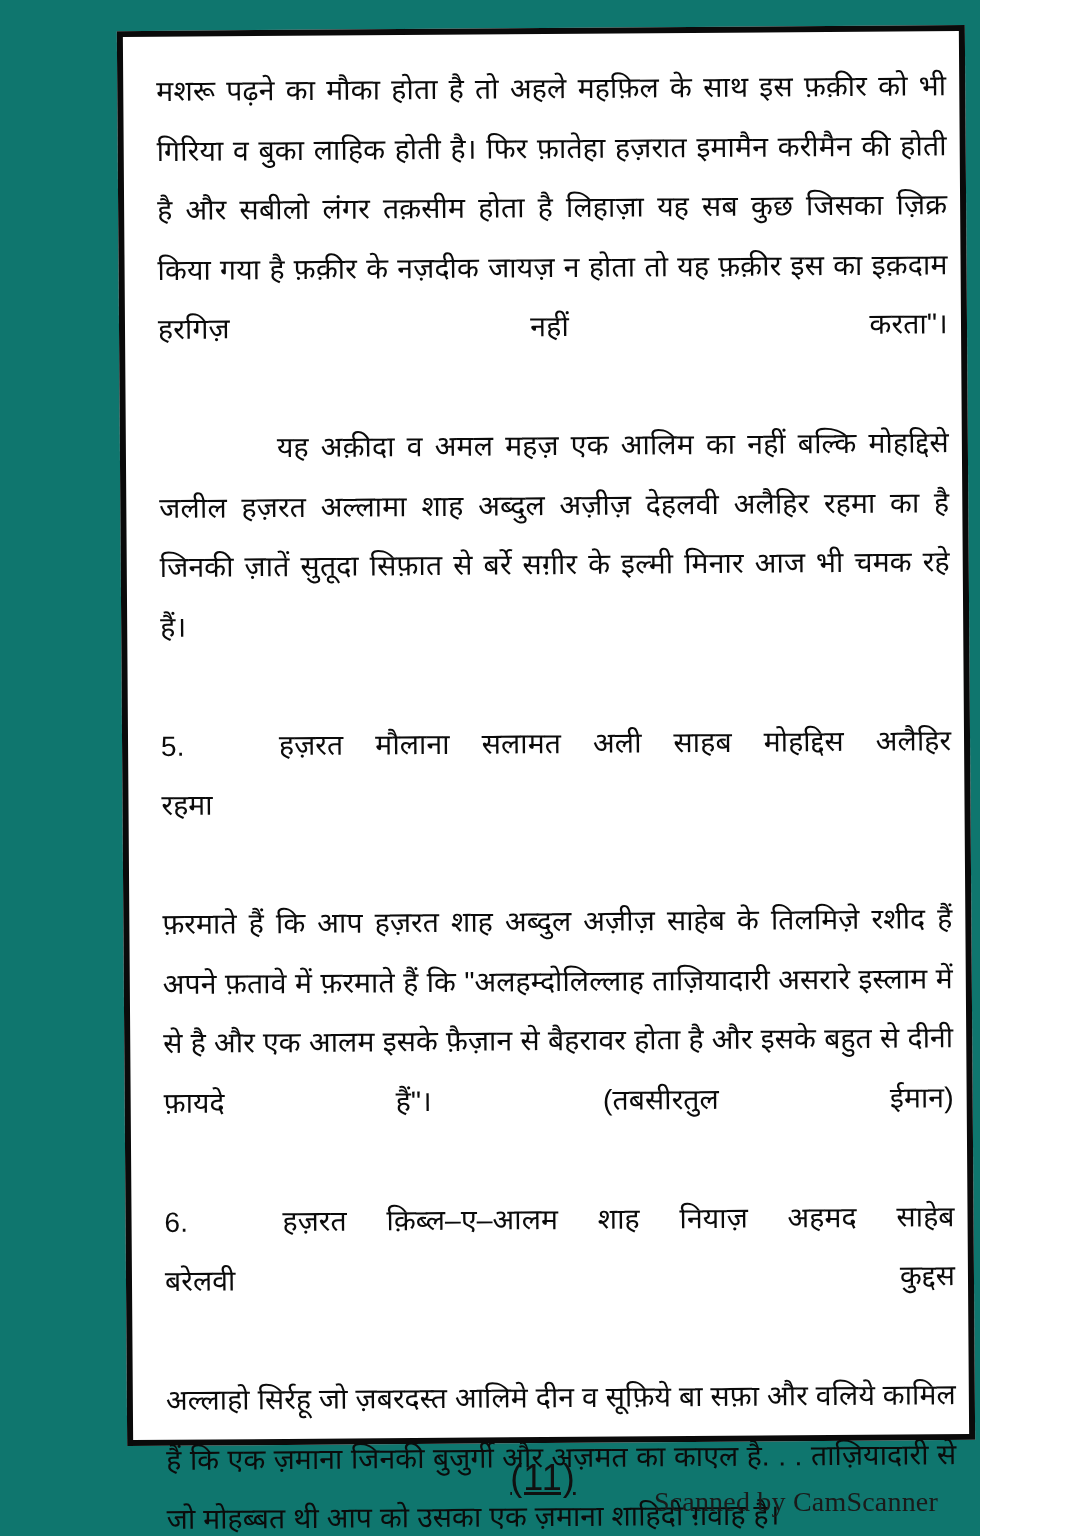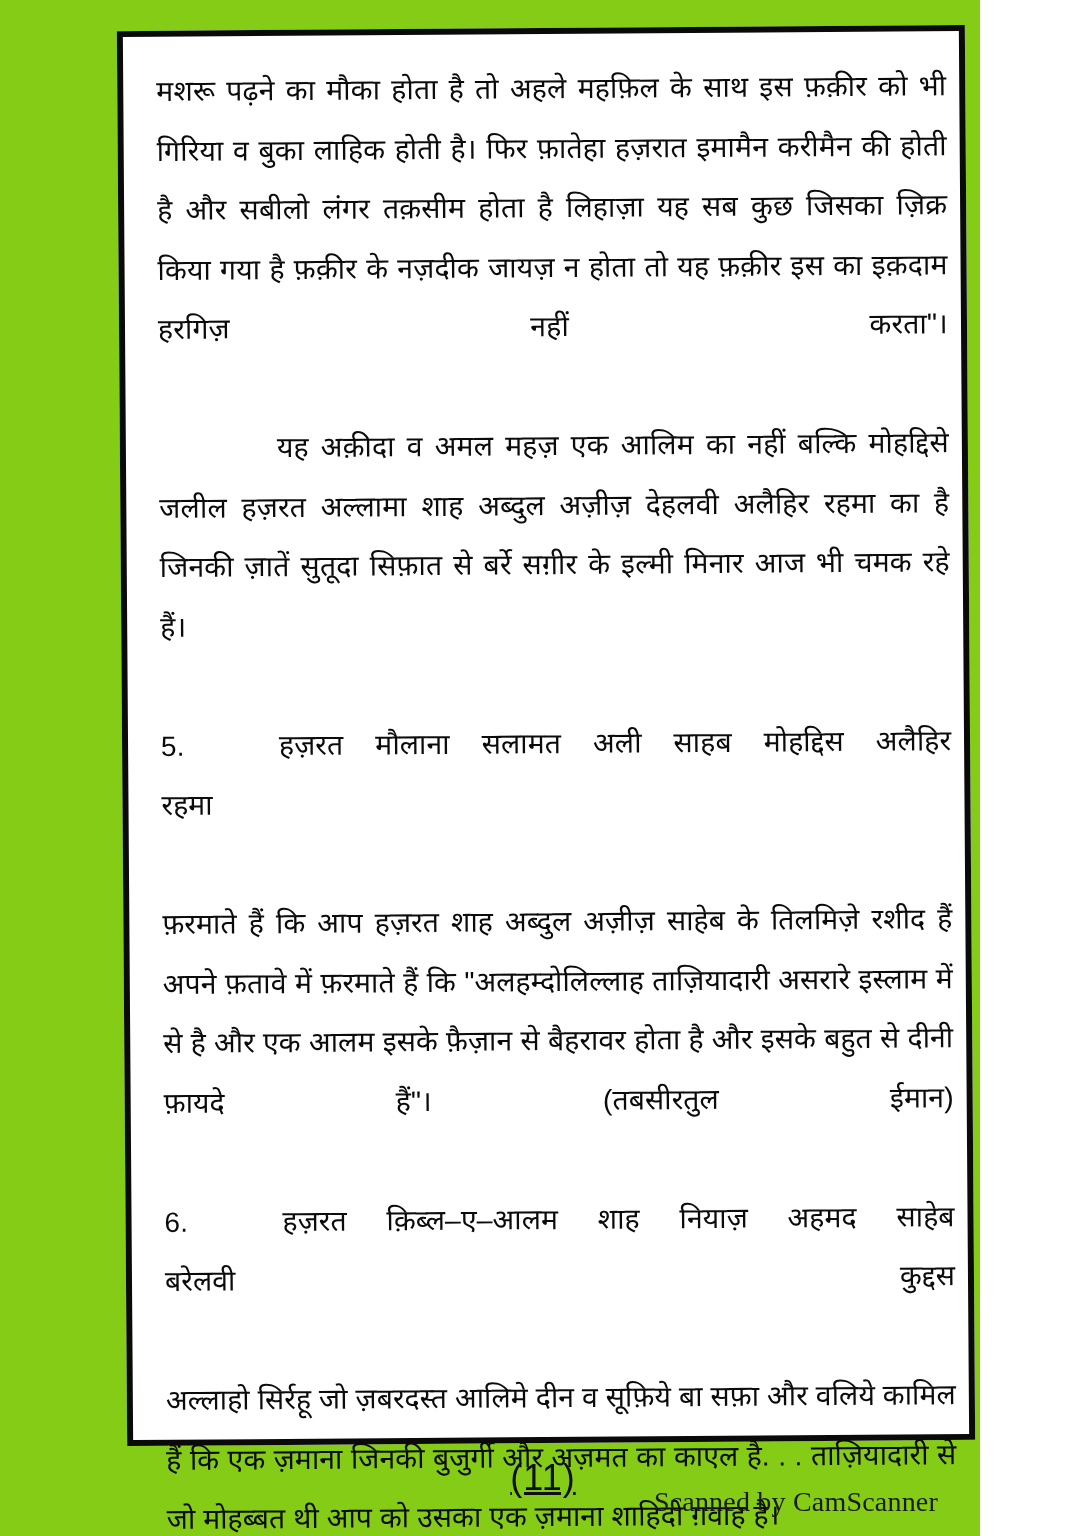--- a/index.html
+++ b/index.html
@@ -14,21 +14,21 @@
     overflow: hidden;
     font-family: "Liberation Sans", sans-serif;
   }
 
   
   #scan-sheet {
     position: absolute;
     left: 0; top: 0;
     width: 980px;
     height: 1536px;
-    background: #84cc16;
+    background: #0f766e;
   }
 
   
   #page-frame {
     position: absolute;
     left: 122px;
     top: 28px;
     width: 848px;
     height: 1415px;
     border: 6px solid #0a0a0a;

